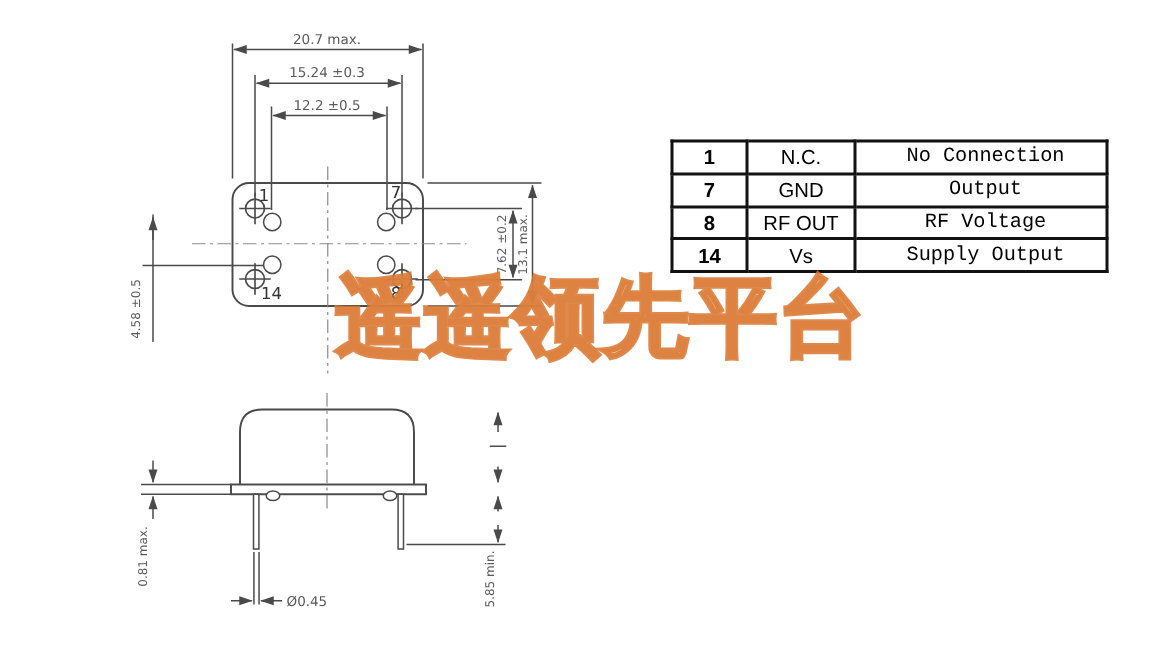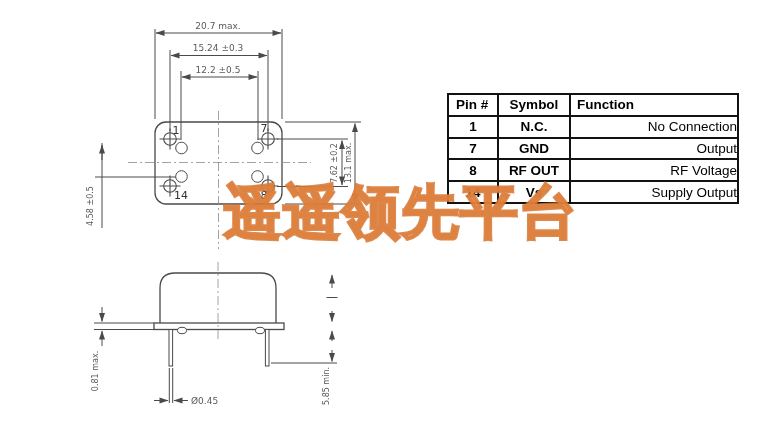--- a/index.html
+++ b/index.html
@@ -12,28 +12,28 @@
   .dimtxt-sm { font-family:"DejaVu Sans", sans-serif; font-size:8px; fill:#5a5a5a; }
   .pinlbl { font-family:"DejaVu Sans", sans-serif; font-size:11px; fill:#333333; }
 
   
   .pin-title { position:absolute; left:427px; top:69px; font-size:16.5px; font-weight:bold; color:#000; }
   .pin-table { position:absolute; left:423px; top:93px; border-collapse:collapse; table-layout:fixed; }
   .pin-table td, .pin-table th { border:2px solid #121212; font-size:13.5px; color:#000;
       height:21.8px; padding:0; vertical-align:middle; background:#fff; }
   .pin-table th { font-weight:bold; }
   .c1 { width:50px; }
-  .c2 { width:72px;font-weight:bold; }
+  .c2 { width:72px; }
   .c3 { width:168px; }
   th.c1 { text-align:left; padding-left:7px; }
   th.c2 { text-align:center; }
   th.c3 { text-align:left; padding-left:6px; }
   td.c1 { text-align:center; font-weight:bold; }
   td.c2 { text-align:center; }
-  td.c3 { text-align:right; padding-left:6px; }
+  td.c3 { text-align:center; padding-left:6px;font-family:Liberation Mono, monospace; }
 
   
   .watermark { position:absolute; left:200px; top:179px; width:560px;
       font-size:58px; font-weight:bold; line-height:1.15; letter-spacing:1px;
       color:rgba(243,196,152,0.78);
       -webkit-text-stroke:2.5px rgba(216,116,46,0.85);
       white-space:nowrap; pointer-events:none; }
 </style>
 </head>
 <body>
@@ -152,25 +152,20 @@
     </g>
 
     <text class="dimtxt" x="167" y="404">Ø0.45</text>
     <text class="dimtxt-sm" text-anchor="middle" transform="translate(74,371) rotate(-90)">0.81 max.</text>
     <text class="dimtxt-sm" text-anchor="middle" transform="translate(305,386) rotate(-90)">5.85 min.</text>
   </svg>
 
 
   <table class="pin-table">
     <tbody>
-        <tr>
-      <th class="c1">Pin #</th>
-      <th class="c2">Symbol</th>
-      <th class="c3">Function</th>
-    </tr>
     <tr>
       <td class="c1">1</td>
       <td class="c2">N.C.</td>
       <td class="c3">No Connection</td>
     </tr>
     <tr>
       <td class="c1">7</td>
       <td class="c2">GND</td>
       <td class="c3">Output</td>
     </tr>

